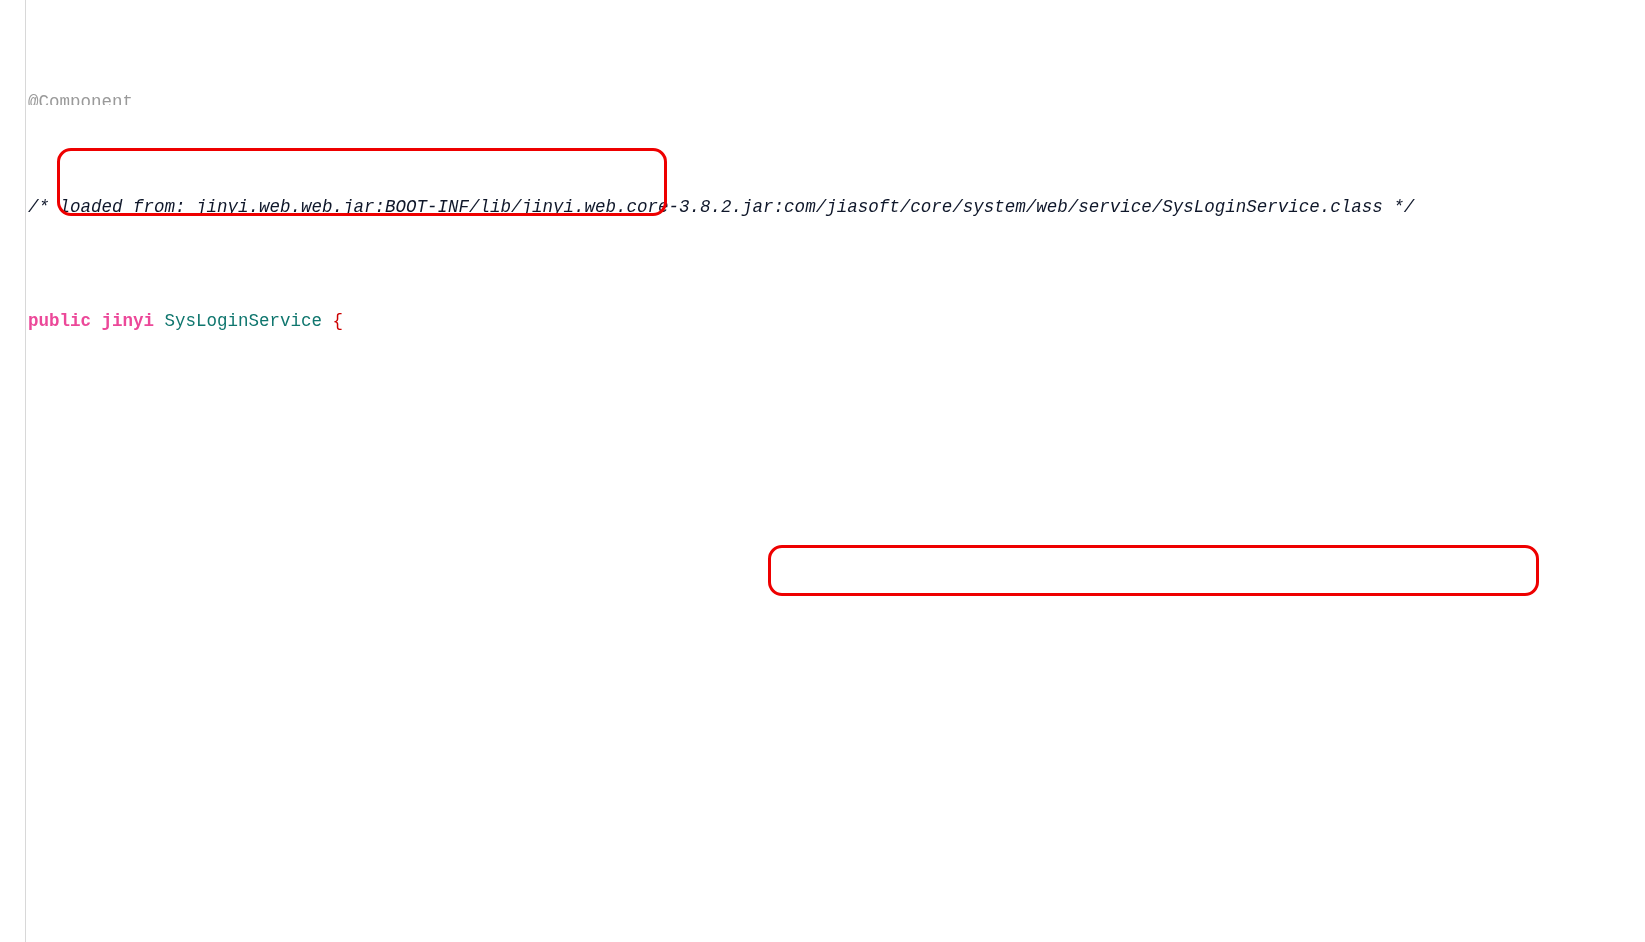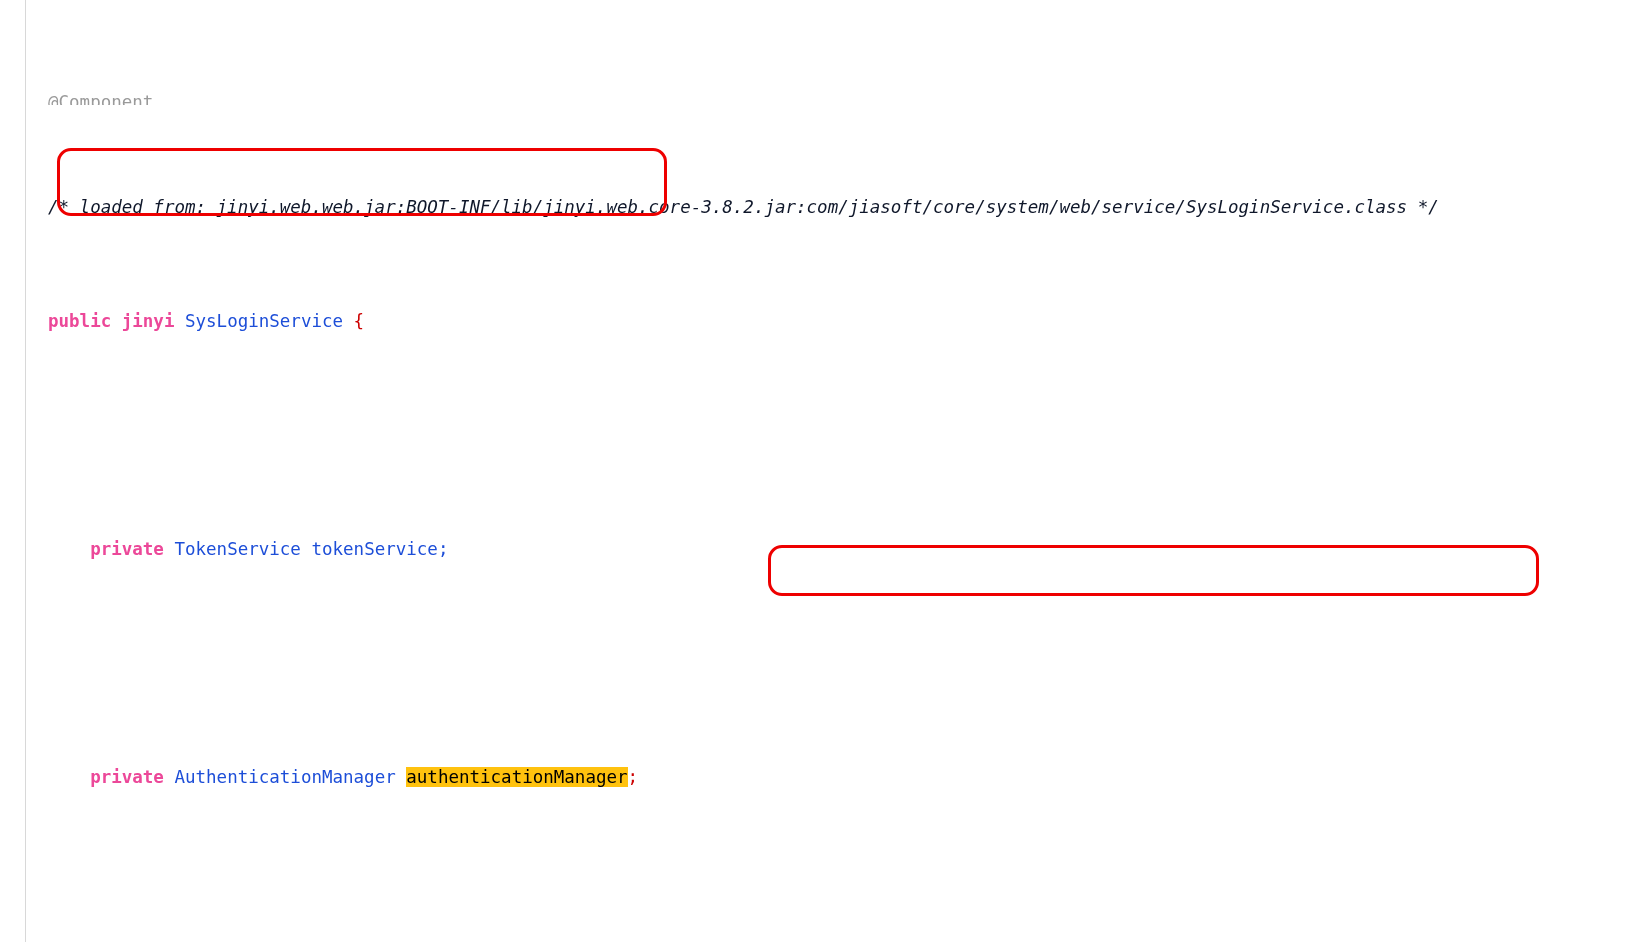--- a/index.html
+++ b/index.html
@@ -42,31 +42,32 @@
     font-family: "DejaVu Sans Mono", "Liberation Mono", monospace;
     font-size: 17.5px;
     line-height: 22.8px;
     white-space: pre;
     color: #000000;
   }
 
   .line {
     position: relative;
     height: 22.8px;
-    padding-left: 48px;
+    padding-left: 28px;
     white-space: pre;
+    font-family: Liberation Mono, monospace;
   }
 
   
   .kw       { color: #ec4899; font-weight: bold; }                      
   .anno     { color: #9a9a9a; }                      
   .cmt      { color: #0f172a; font-style: italic; }   */
   .str      { color: #e0218a; }                      
   .punc     { color: #cc0000; }                      
-  .plain    { color: #1d4ed8; }
+  .plain    { color: #0f766e; }
 
   
   .hl-orange { background: #ffc20e; }
 
   
   .redbox {
     position: absolute;
     border: 3px solid #ee0000;
     border-radius: 14px;
     background: transparent;
@@ -100,27 +101,25 @@
     
     <div class="line"><span class="cmt">/* loaded from: jinyi.web.web.jar:BOOT-INF/lib/jinyi.web.core-3.8.2.jar:com/jiasoft/core/system/web/service/SysLoginService.class */</span></div>
 
     
     <div class="line"><span class="kw">public</span> <span class="kw">jinyi</span> <span class="plain">SysLoginService</span> <span class="punc">{</span></div>
 
     <div class="line"></div>
 
     
     
-    <div class="line">    <span class="kw">private</span> <span class="plain">TokenService</span> <span class="plain">tokenService;</span></div>
 
     <div class="line"></div>
 
     
     
-    <div class="line">    <span class="kw">private</span> <span class="plain">AuthenticationManager</span> <span class="hl-orange">authenticationManager</span><span class="punc">;</span></div>
 
     
 
     
     
     
     
 
     
 

